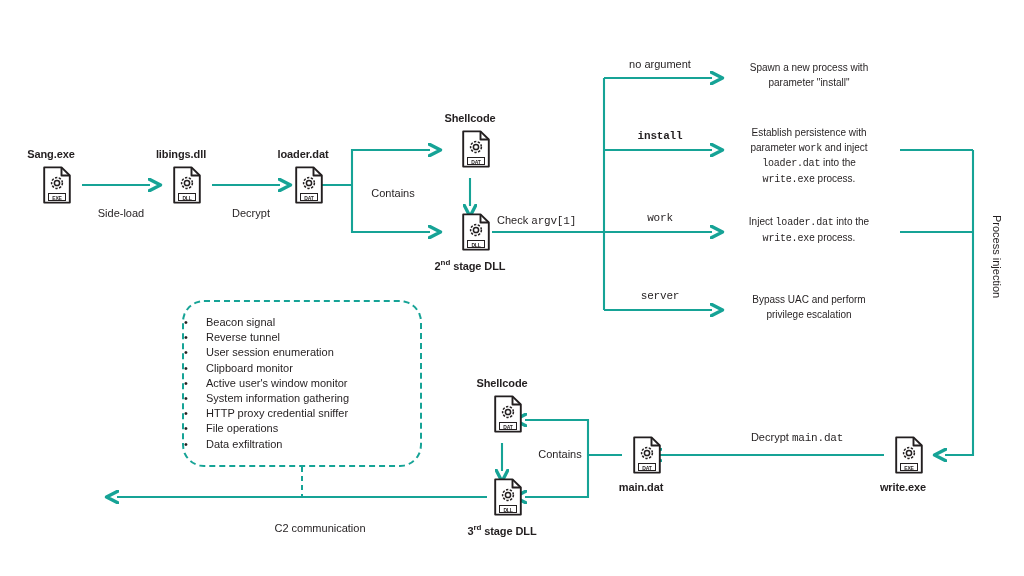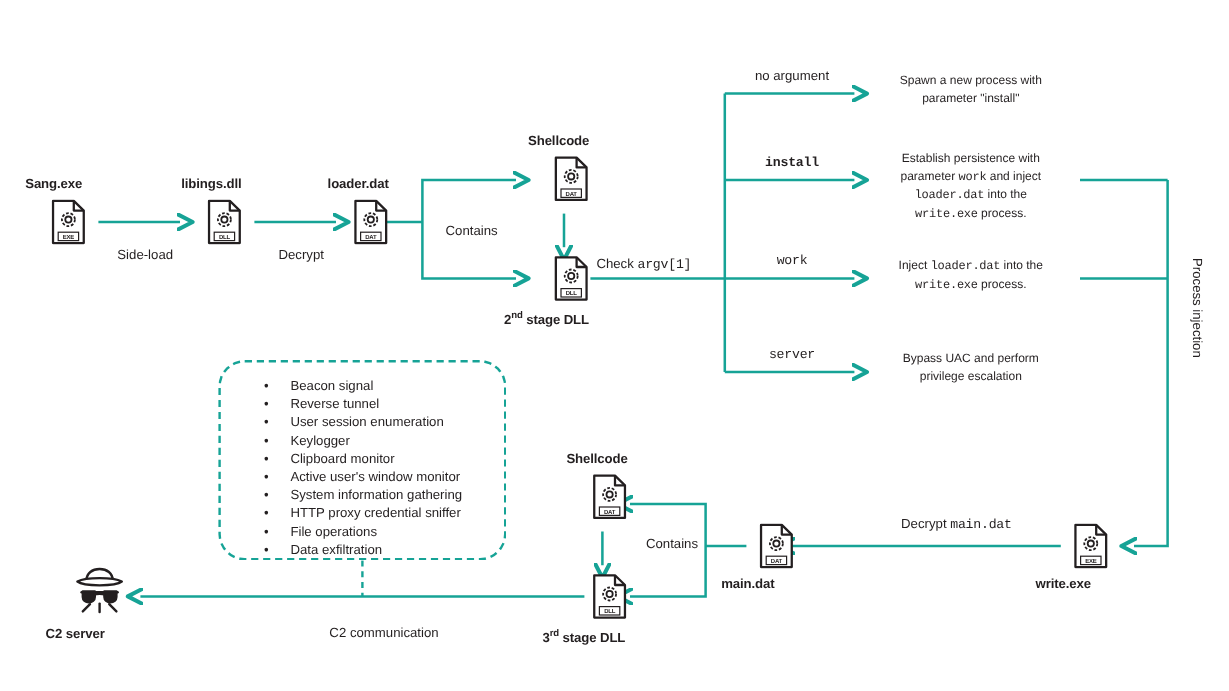--- a/index.html
+++ b/index.html
@@ -22,20 +22,21 @@
     width: 1024px; height: 576px;
     pointer-events: none;
   }
   .node {
     position: absolute;
   }
   .node-label {
     font-size: 11px;
     font-weight: bold;
     color: #231f20;
+    text-align: center;
     white-space: nowrap;
     letter-spacing: -0.1px;
   }
   .node-label sup { font-size: 8px; }
   .edge-label {
     position: absolute;
     font-size: 11px;
     color: #231f20;
     text-align: center;
     white-space: nowrap;
@@ -289,36 +290,20 @@
         <g transform="translate(15,17)" stroke="#231f20" stroke-width="1.5" fill="none">
           <circle cx="0" cy="0" r="2.6"></circle>
           <circle cx="0" cy="0" r="5.4" stroke-dasharray="2.3,1.5"></circle>
         </g>
       </svg>
       <div class="ext">EXE</div>
     </div>
     <div class="node-label" style="width:80px; margin-left:-25px; margin-top:7px;">write.exe</div>
   </div>
 
-  <div class="node" style="left:56px; top:472px;">
-    <svg width="54" height="40" viewBox="0 0 54 40">
-      <g fill="none" stroke="#231f20" stroke-width="2" stroke-linecap="round" stroke-linejoin="round">
-        <path d="M16,12 C16,5.5 21,2.2 27,2.2 C33,2.2 38,5.5 38,12"></path>
-        <path d="M8.5,12.6 C12,10.8 19,9.8 27,9.8 C35,9.8 42,10.8 45.5,12.6 C43,14.6 35.5,15.8 27,15.8 C18.5,15.8 11,14.6 8.5,12.6 Z" fill="#fff"></path>
-        <path d="M12,21.5 L42,21.5"></path>
-        <path d="M13,20.8 L13,25.5 C13,28.2 15.2,30 18,30 C20.8,30 23,28.2 23,25.5 L23,20.8 Z" fill="#231f20" stroke="#231f20"></path>
-        <path d="M31,20.8 L31,25.5 C31,28.2 33.2,30 36,30 C38.8,30 41,28.2 41,25.5 L41,20.8 Z" fill="#231f20" stroke="#231f20"></path>
-        <path d="M23,23.5 C24.3,22.6 29.7,22.6 31,23.5"></path>
-        <path d="M19,31.5 L13,37.5"></path>
-        <path d="M35,31.5 L41,37.5"></path>
-        <path d="M27,31 L27,38"></path>
-      </g>
-    </svg>
-    <div class="node-label" style="width:90px; margin-left:-18px; margin-top:6px;">C2 server</div>
-  </div>
 
   <div class="edge-label" style="left:86px; top:206px; width:70px;text-align:center;">Side-load</div>
   <div class="edge-label" style="left:216px; top:206px; width:70px;">Decrypt</div>
   <div class="edge-label" style="left:358px; top:186px; width:70px;">Contains</div>
 
   <div class="edge-label" style="left:497px; top:213px; width:120px; text-align:left;">
     <span>Check </span><span class="mono">argv[1]</span>
   </div>
 
   <div class="edge-label" style="left:608px; top:57px; width:104px;">no argument</div>
@@ -349,25 +334,24 @@
 
   <div class="edge-label" style="left:712px; top:430px; width:170px; text-align:center;">
     <span>Decrypt </span><span class="mono">main.dat</span>
   </div>
 
   <div class="edge-label" style="left:530px; top:447px; width:60px;">Contains</div>
 
   <div class="edge-label" style="left:240px; top:521px; width:160px;">C2 communication</div>
 
   <div class="caps-box" style="left:182px; top:300px; width:240px; height:167px;">
-    <ul class="caps-list" style="margin-top:13px;margin-left:36px;">
+    <ul class="caps-list" style="margin-top:13px;">
         <li><span class="bullet">•</span><span>Beacon signal</span></li>
         <li><span class="bullet">•</span><span>Reverse tunnel</span></li>
         <li><span class="bullet">•</span><span>User session enumeration</span></li>
-        <li><span class="bullet">•</span><span>Keylogger</span></li>
         <li><span class="bullet">•</span><span>Clipboard monitor</span></li>
         <li><span class="bullet">•</span><span>Active user's window monitor</span></li>
         <li><span class="bullet">•</span><span>System information gathering</span></li>
         <li><span class="bullet">•</span><span>HTTP proxy credential sniffer</span></li>
         <li><span class="bullet">•</span><span>File operations</span></li>
         <li><span class="bullet">•</span><span>Data exfiltration</span></li>
       </ul>
   </div>
 
 </div>

